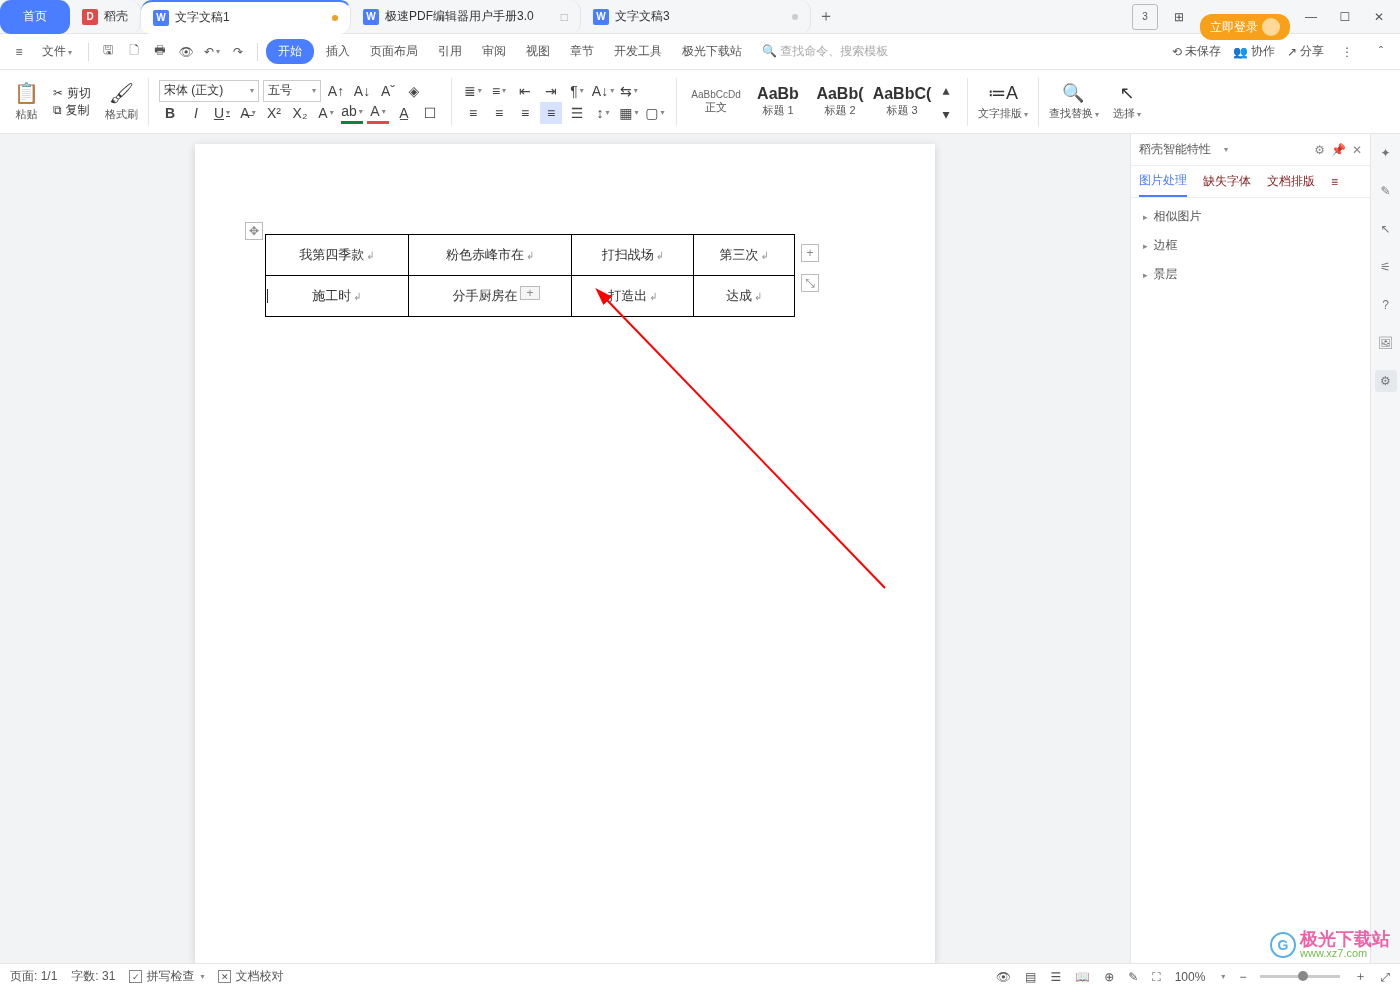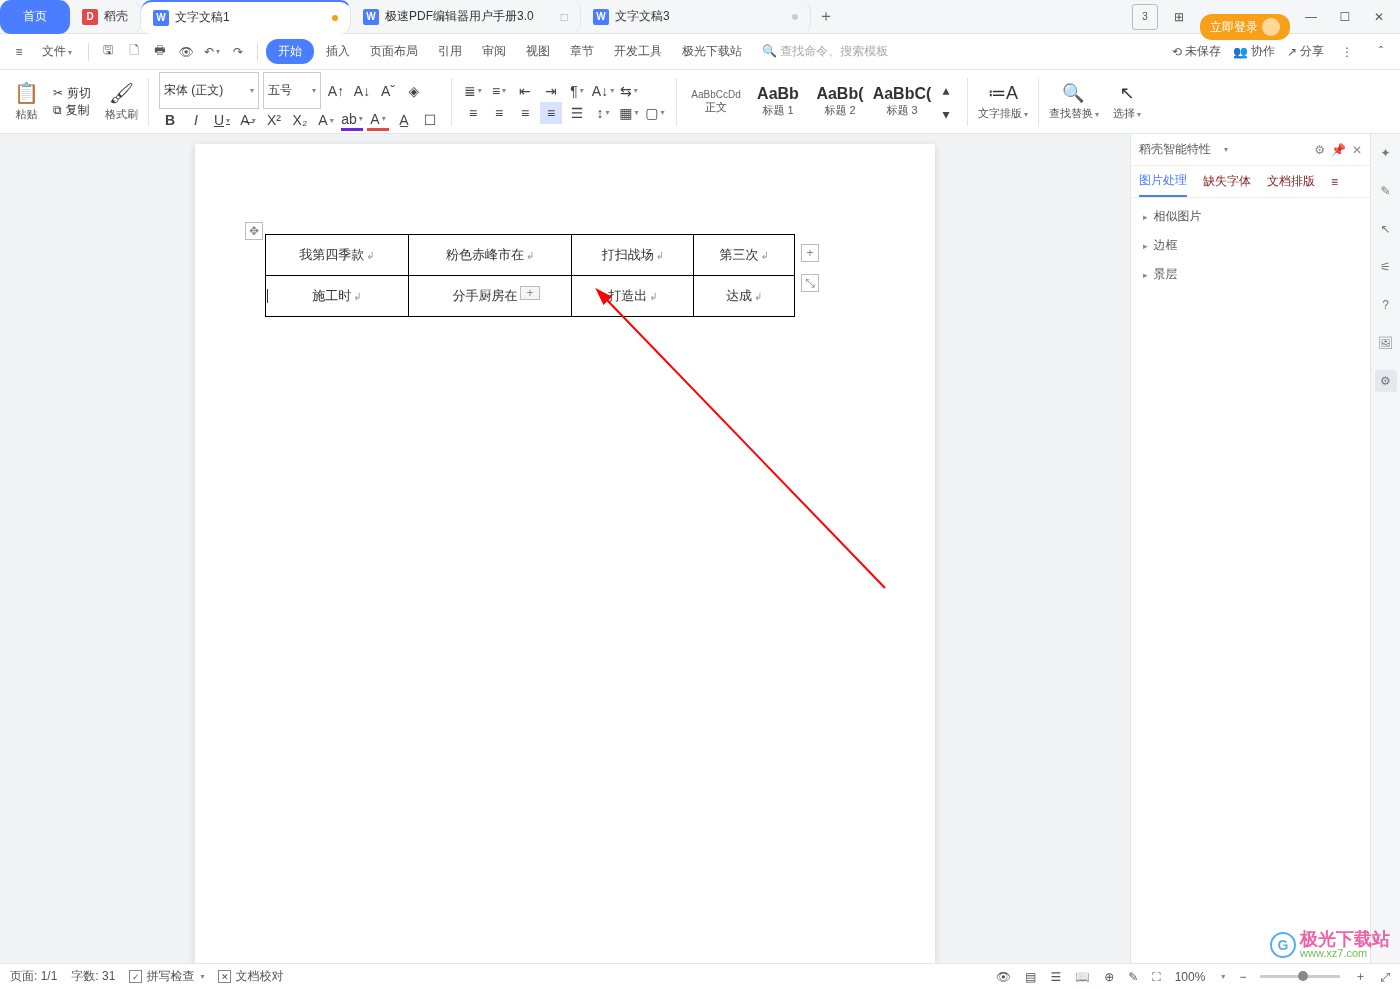--- a/index.html
+++ b/index.html
@@ -30,21 +30,21 @@
 .ribbon { height: 64px; background: #fff; display: flex; align-items: center; padding: 2px 8px; border-bottom: 1px solid #e5e5e5; gap: 2px; }
 .rgroup { display: flex; flex-direction: column; align-items: center; justify-content: center; height: 60px; padding: 0 6px; position: relative; }
 .rgroup.big { gap: 2px; }
 .rgroup-label { font-size: 11px; color: #555; }
 .rsep { width: 1px; height: 48px; background: #e5e5e5; margin: 0 2px; }
 .rrow { display: flex; align-items: center; gap: 4px; }
 .fmt-btn { width: 22px; height: 22px; display: flex; align-items: center; justify-content: center; cursor: pointer; color: #444; font-size: 14px; }
 .fmt-btn.bold { font-weight: bold; }
 .fmt-btn.italic { font-style: italic; }
 .fmt-btn.under { text-decoration: underline; }
-.font-sel { border: 1px solid #ccc; height: 37px; padding: 0 4px; display: flex; align-items: center; justify-content: space-between; }
+.font-sel { border: 1px solid #ccc; height: 22px; padding: 0 4px; display: flex; align-items: center; justify-content: space-between; }
 .style-box { width: 58px; height: 40px; border: 1px solid transparent; display: flex; flex-direction: column; align-items: center; justify-content: center; cursor: pointer; }
 .style-sample { font-size: 10px; color: #666; }
 .style-sample.big { font-size: 16px; font-weight: bold; color: #333; }
 .drop-arrow { font-size: 8px; color: #888; margin-left: 2px; }
 
 .workspace { display: flex; height: calc(989px - 34px - 36px - 64px - 26px); background: #f2f3f5; position: relative; }
 .doc-area { flex: 1; overflow: auto; display: flex; justify-content: center; padding-top: 10px; position: relative; }
 .page { width: 740px; min-height: 800px; background: #fff; box-shadow: 0 2px 8px rgba(0,0,0,0.15); position: relative; padding: 90px 70px; }
 .doc-table { border-collapse: collapse; width: 530px; margin-left: 0; }
 .doc-table td { border: 1px solid #000; padding: 11px 6px; text-align: center; font-size: 13px; height: 18px; position: relative; }
@@ -190,21 +190,21 @@
       <span class="fmt-btn">◈</span>
     </div>
     <div class="rrow">
       <span class="fmt-btn bold">B</span>
       <span class="fmt-btn italic">I</span>
       <span class="fmt-btn under">U<span class="drop-arrow">▾</span></span>
       <span class="fmt-btn">A̶<span class="drop-arrow">▾</span></span>
       <span class="fmt-btn">X²</span>
       <span class="fmt-btn">X₂</span>
       <span class="fmt-btn">A<span class="drop-arrow">▾</span></span>
-      <span class="fmt-btn" style="border-bottom:3px solid #6d28d9;">ab<span class="drop-arrow">▾</span></span>
+      <span class="fmt-btn" style="border-bottom:3px solid #15803d;">ab<span class="drop-arrow">▾</span></span>
       <span class="fmt-btn" style="border-bottom:3px solid #e24a4a;">A<span class="drop-arrow">▾</span></span>
       <span class="fmt-btn">A̲</span>
       <span class="fmt-btn">☐</span>
     </div>
   </div>
   <div class="rsep"></div>
   <div class="rgroup" style="align-items:flex-start;">
     <div class="rrow">
       <span class="fmt-btn">≣<span class="drop-arrow">▾</span></span>
       <span class="fmt-btn">≡<span class="drop-arrow">▾</span></span>

